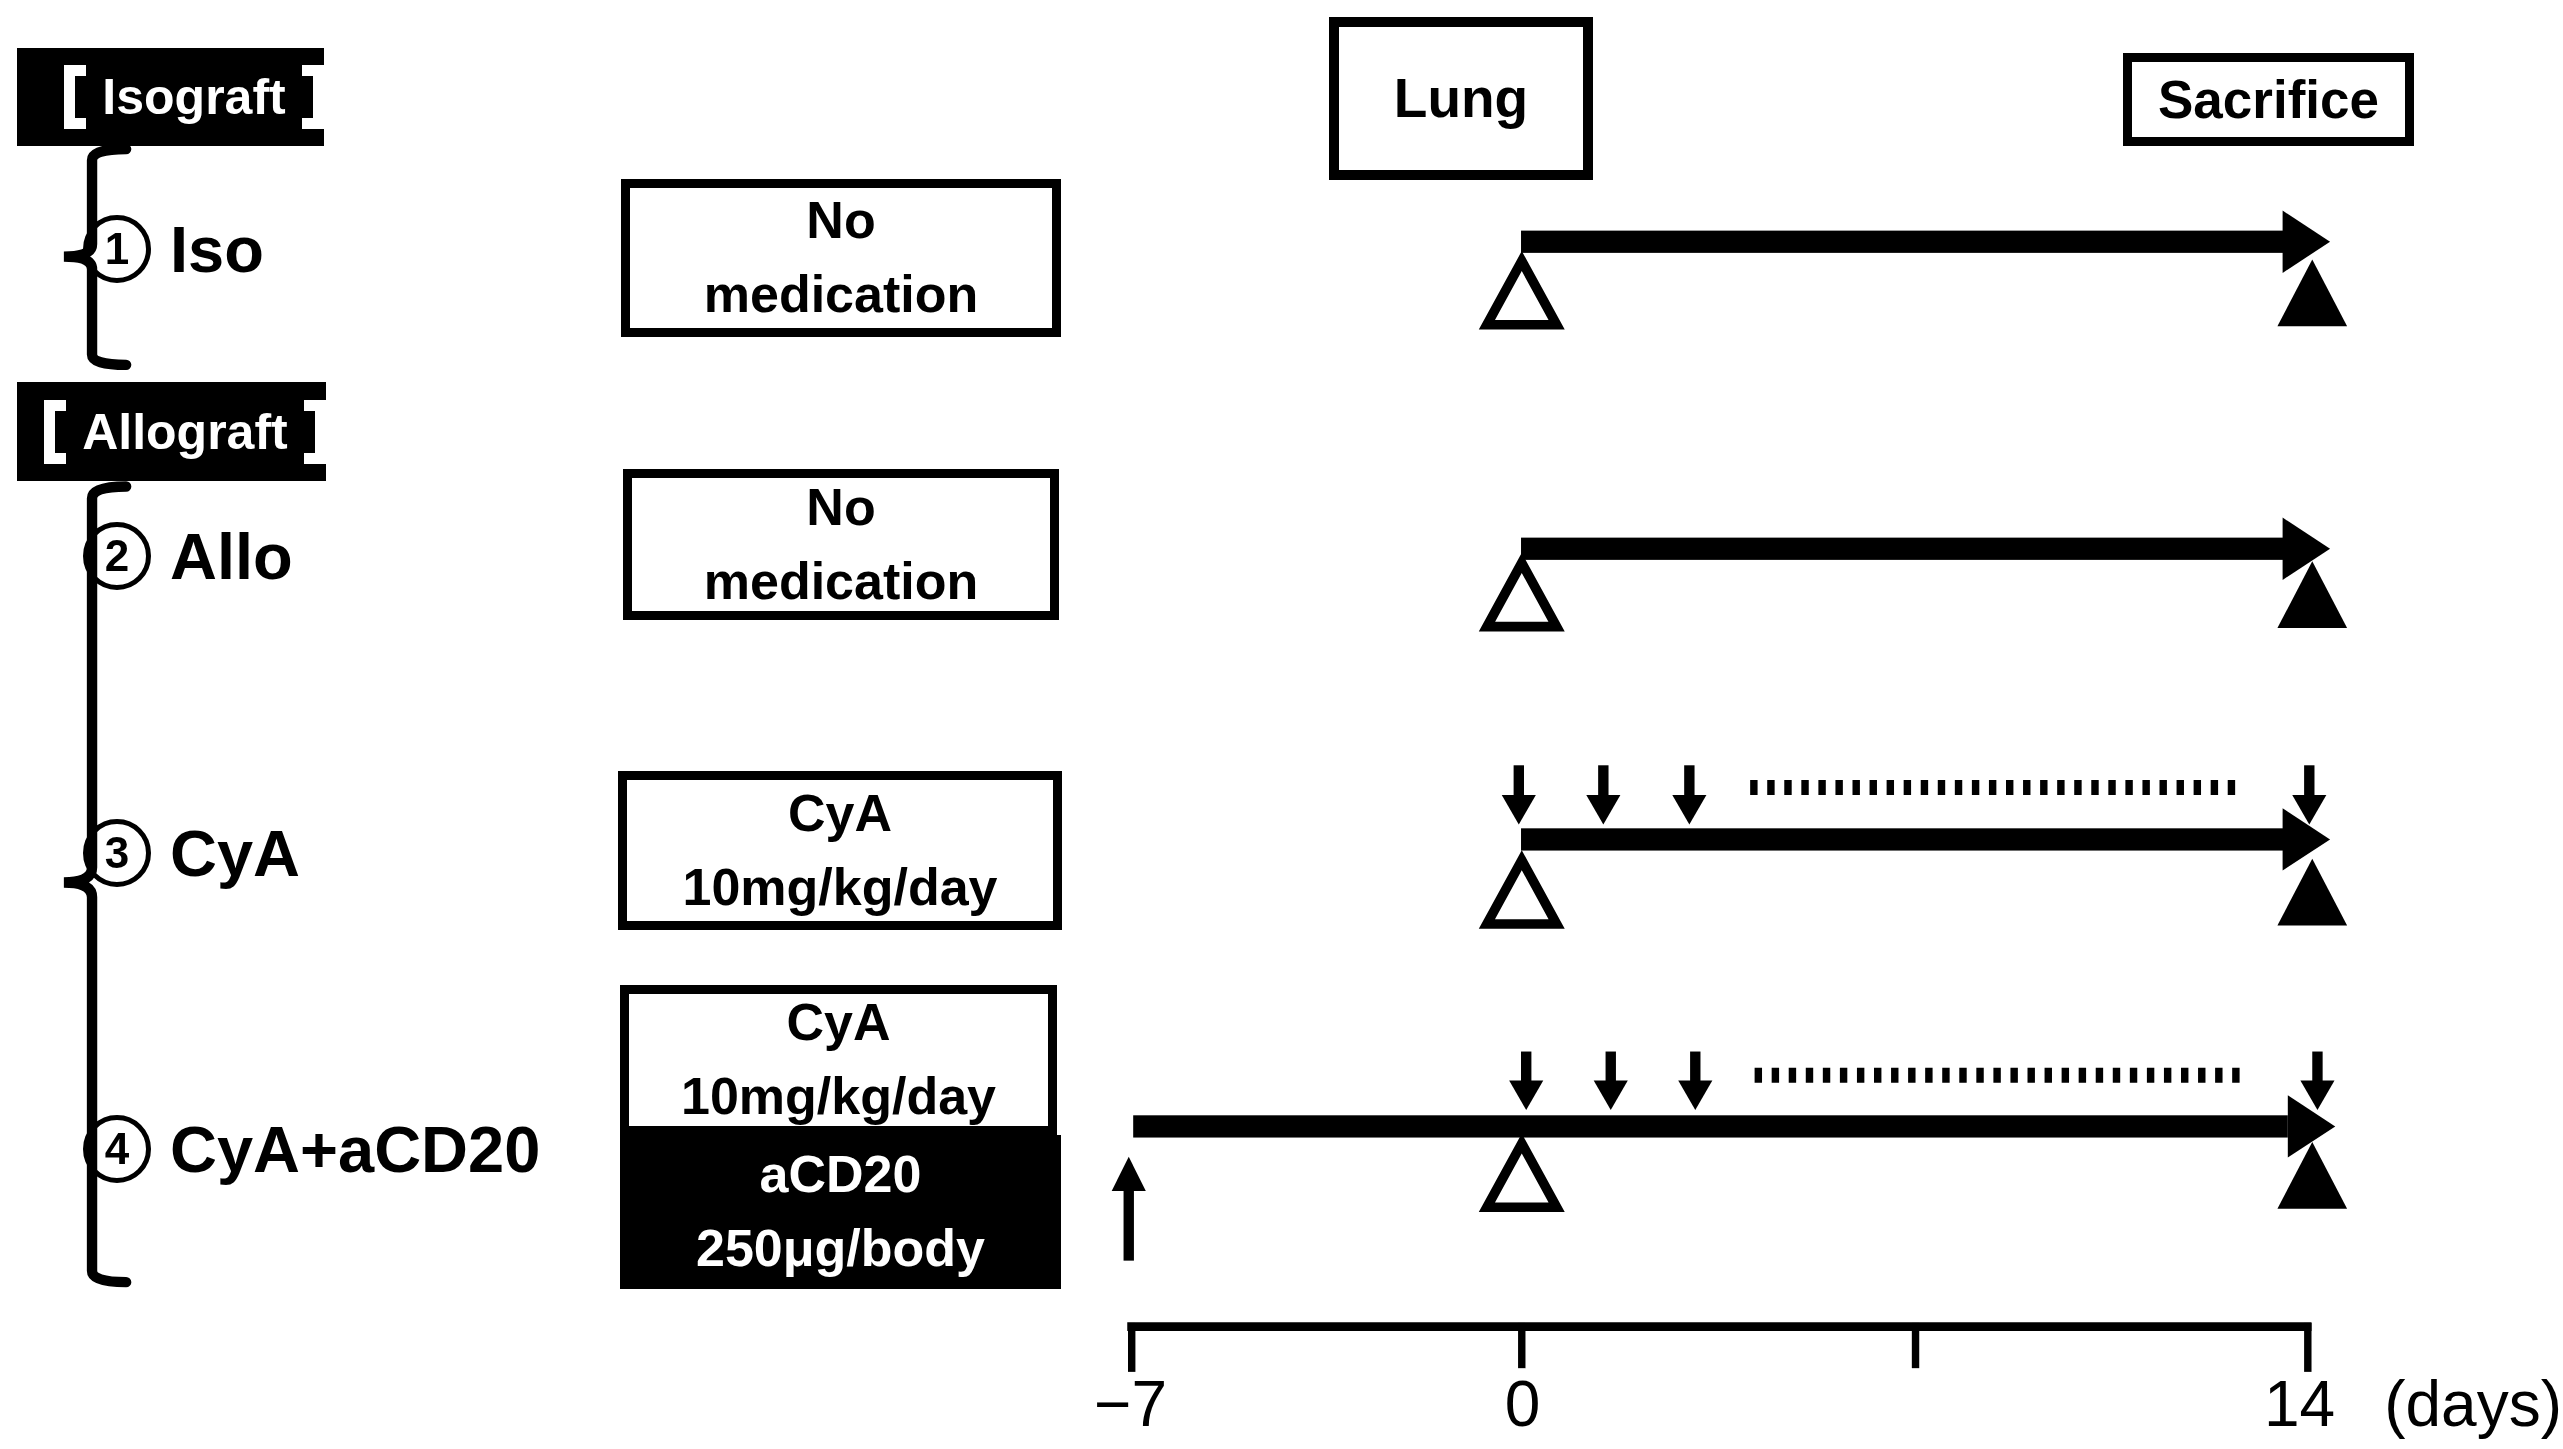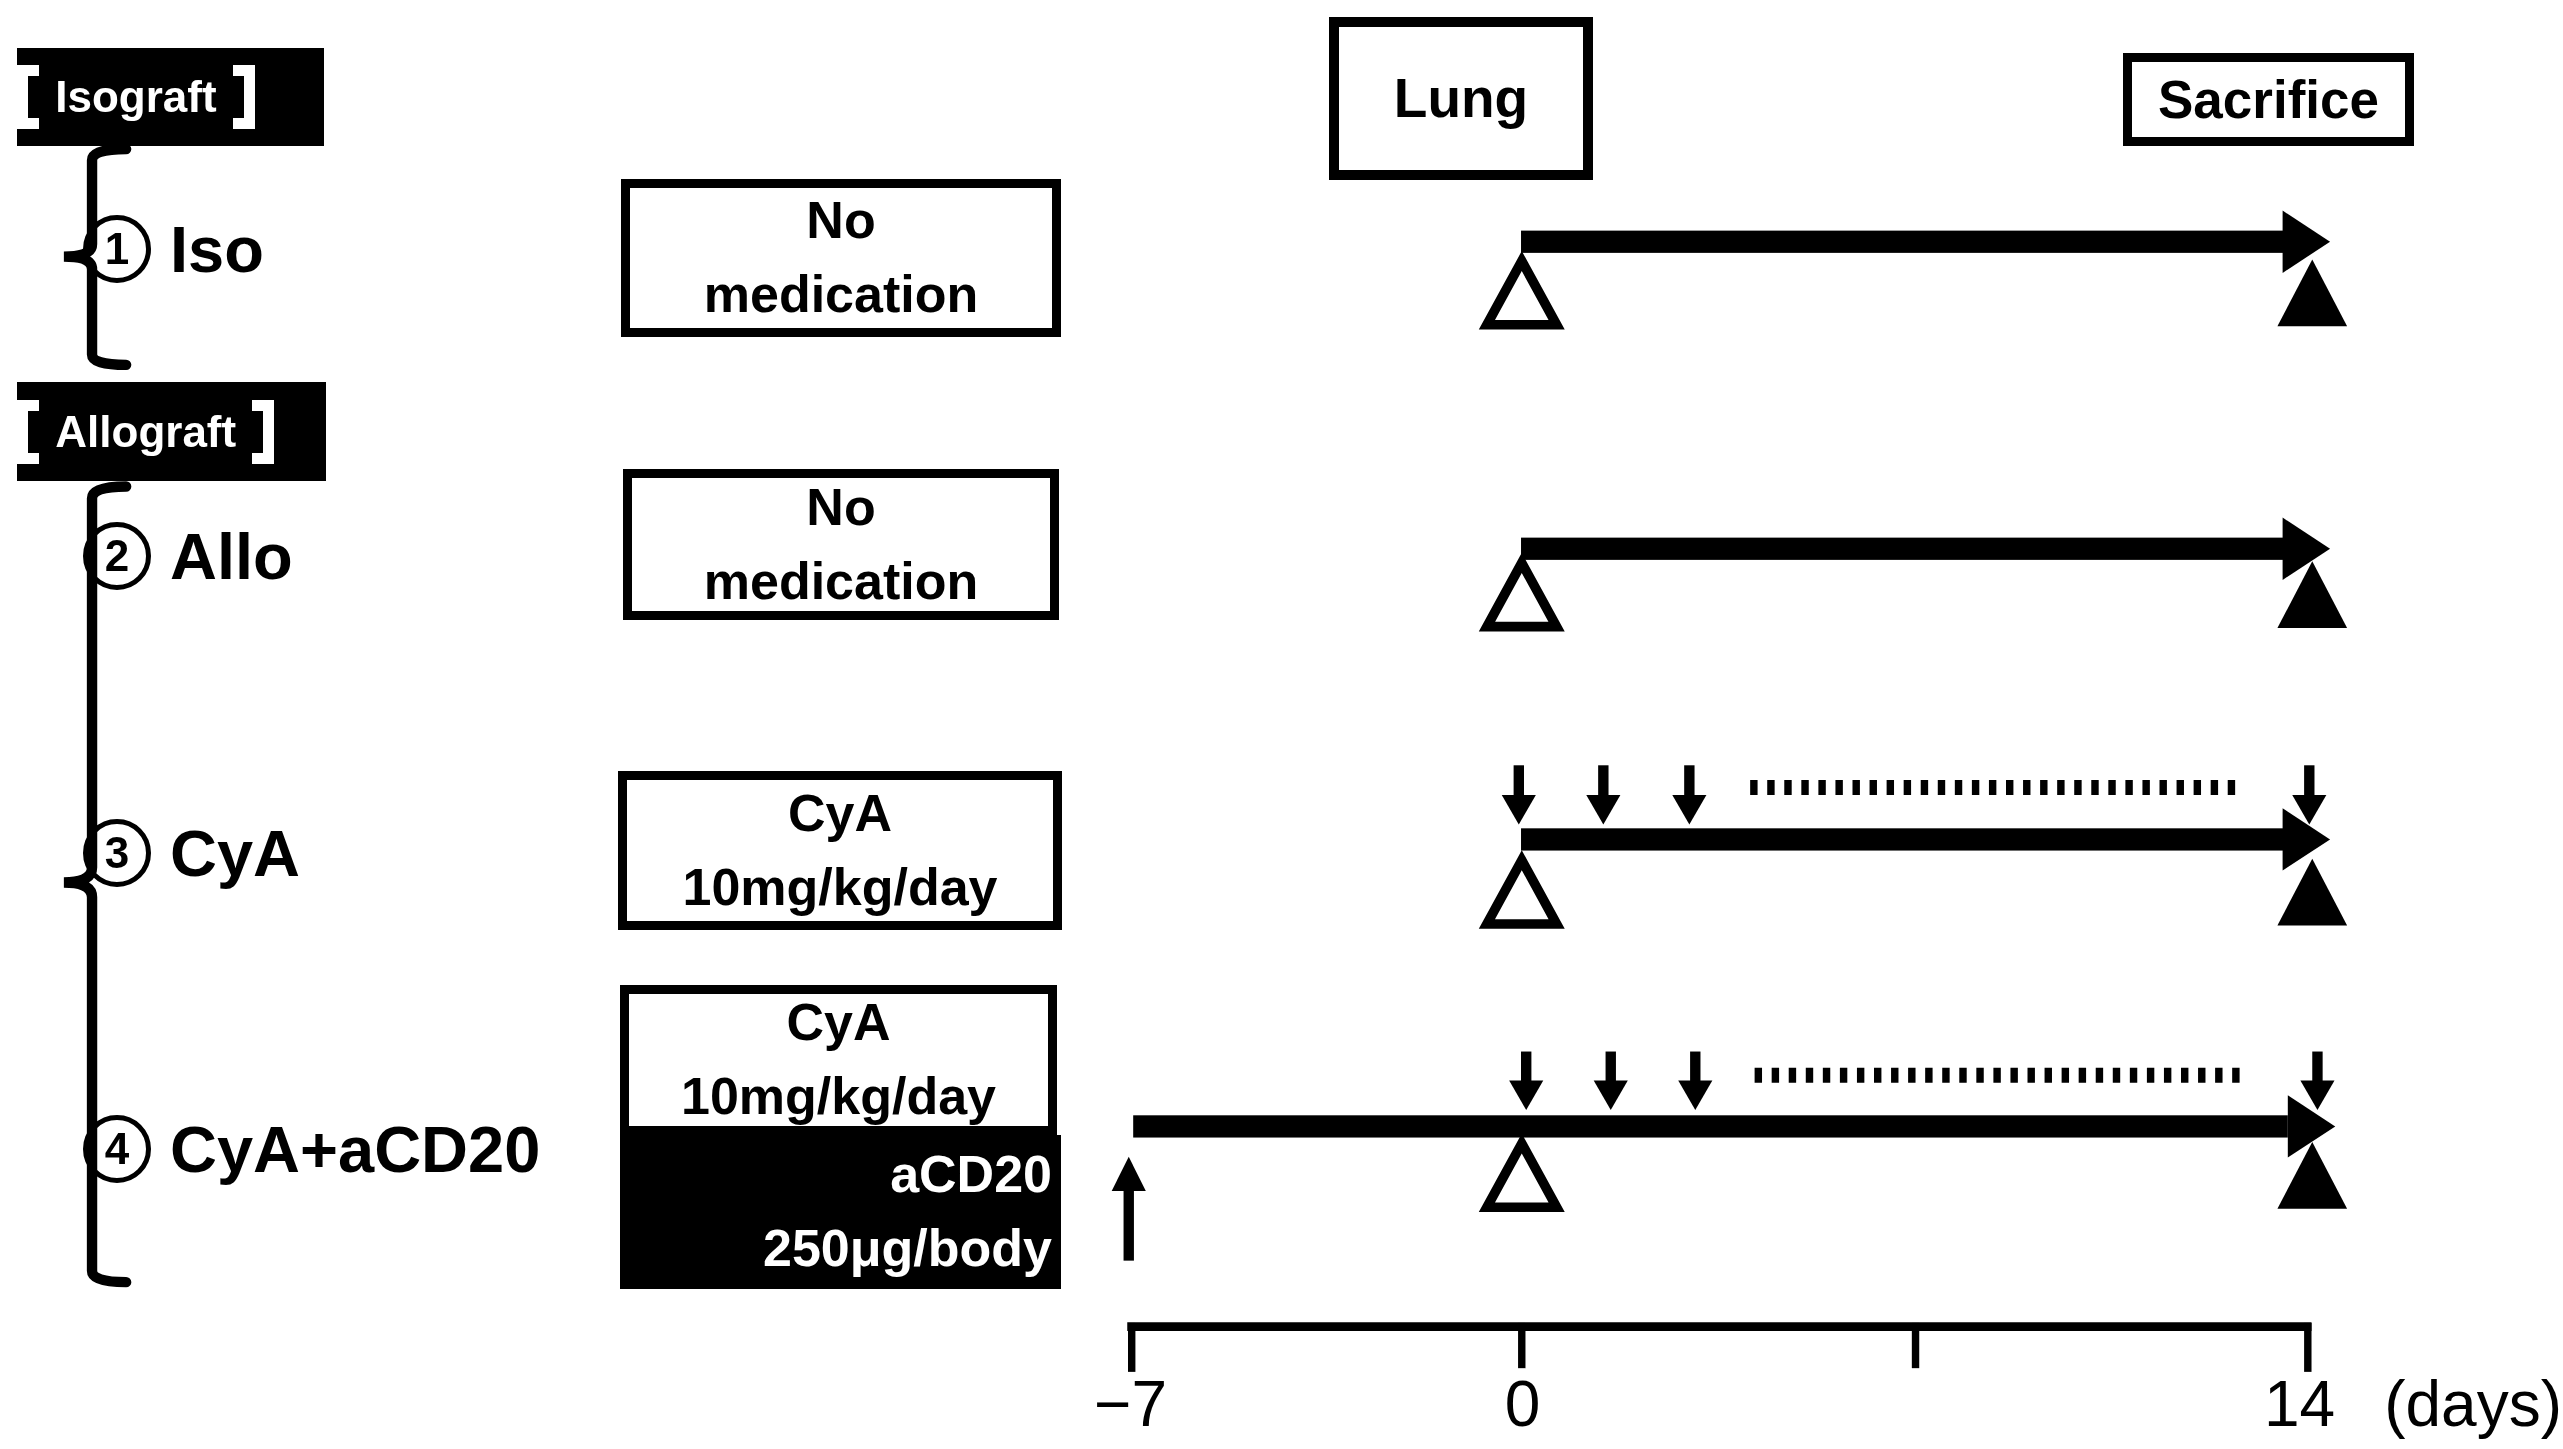--- a/index.html
+++ b/index.html
@@ -8,22 +8,22 @@
     width:2563px;height:1449px;
     background:#ffffff;
     font-family:"Liberation Sans","DejaVu Sans",sans-serif;
     color:#000;
     overflow:hidden;
   }
   .abs{position:absolute;box-sizing:border-box;}
   
   .hdr{
     background:#000;color:#fff;
-    display:flex;align-items:center;justify-content:flex-start;
-    font-weight:bold;font-size:44px;line-height:1;gap:16.3px;
+    display:flex;align-items:center;justify-content:flex-end;
+    font-weight:bold;font-size:50px;line-height:1;gap:16.3px;
   }
   .lb,.rb{display:inline-block;width:22px;height:64px;box-sizing:border-box;}
   .lb{border-left:11px solid #fff;border-top:11px solid #fff;border-bottom:11px solid #fff;}
   .rb{border-right:11px solid #fff;border-top:11px solid #fff;border-bottom:11px solid #fff;}
   
   .rowlab{
     display:flex;align-items:center;gap:19px;
     font-weight:bold;font-size:65px;line-height:1;white-space:nowrap;
   }
   .circ{
@@ -31,21 +31,21 @@
     width:68px;height:68px;border:5.2px solid #000;border-radius:50%;
     font-size:44px;font-weight:bold;box-sizing:border-box;flex:0 0 auto;
   }
   
   .tbox{
     border:9.6px solid #000;background:#fff;
     display:flex;flex-direction:column;align-items:center;justify-content:center;
     text-align:center;font-size:52px;line-height:1.42;font-weight:bold;
   }
   .tbox.bold{font-weight:bold;}
-  .tbox.dark{background:#000;color:#fff;border-color:#000;font-weight:bold;align-items:flex-end;}
+  .tbox.dark{background:#000;color:#fff;border-color:#000;font-weight:bold;}
   .axis-lab{font-size:64px;line-height:1;text-align:center;white-space:nowrap;}
   .axis-lab.left{text-align:right;}
   svg{display:block;}
 </style>
 </head>
 <body>
 
 <div class="canvas">
 
   <svg class="abs" style="left:0;top:0" width="2563" height="1449" viewBox="0 0 3456 1954">

